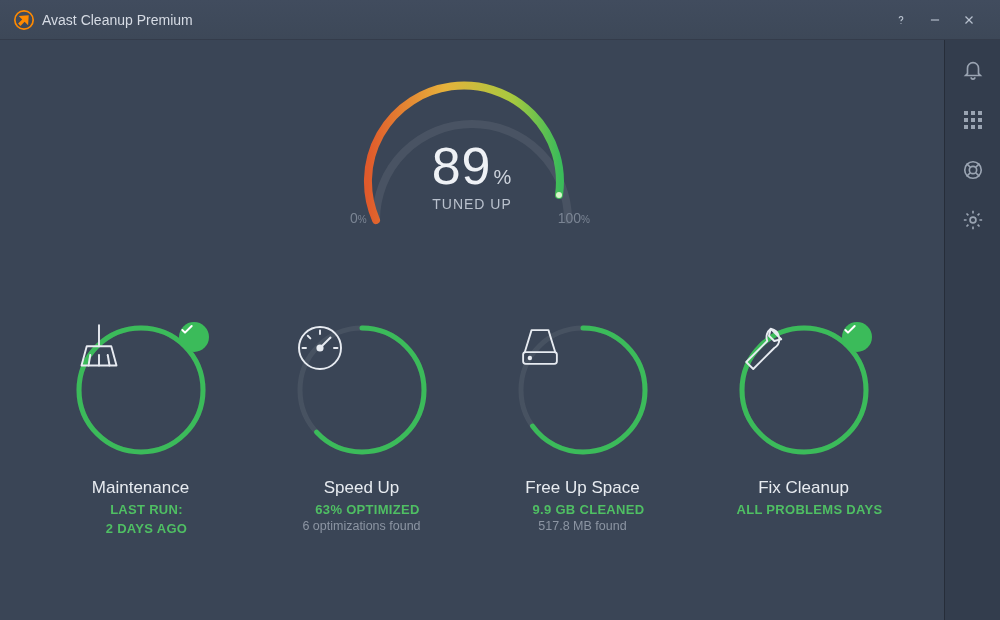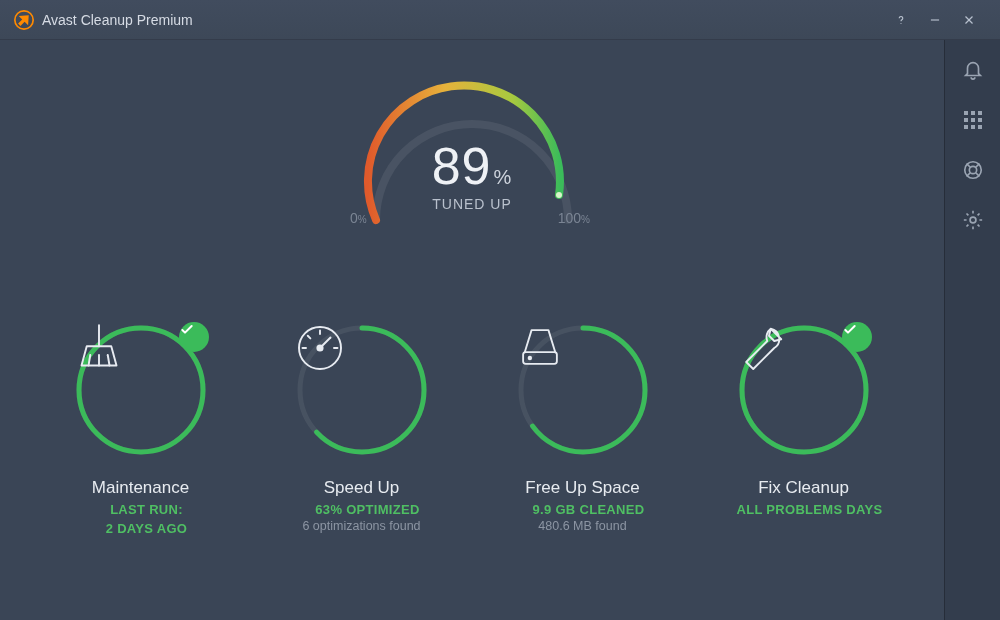--- a/index.html
+++ b/index.html
@@ -291,21 +291,21 @@
           <div class="iconwrap">
             <svg width="54" height="54" viewBox="0 0 64 64" fill="none" stroke="#e7ebf1" stroke-width="2.2" stroke-linecap="round" stroke-linejoin="round">
               <path d="M14 38 L22 12 h20 L50 38"></path>
               <rect x="12" y="38" width="40" height="14" rx="3"></rect>
               <circle cx="20" cy="45" r="1.5" fill="#e7ebf1"></circle>
             </svg>
           </div>
         </div>
         <div class="title">Free Up Space</div>
         <div class="line-green">9.9 GB CLEANED</div>
-        <div class="line-grey">480.6 MB found</div>
+        <div class="line-grey">517.8 MB found</div>
       </div>
 
       <div class="card">
         <div class="ring">
           <svg width="140" height="140" viewBox="0 0 140 140">
             <circle cx="70" cy="70" r="62" fill="none" stroke="rgba(255,255,255,.07)" stroke-width="5"></circle>
             <circle cx="70" cy="70" r="62" fill="none" stroke="#3bbb5a" stroke-width="5" stroke-linecap="round" stroke-dasharray="389.6 389.6" stroke-dashoffset="0" transform="rotate(-90 70 70)"></circle>
           </svg>
           <div class="iconwrap">
             <svg width="56" height="56" viewBox="0 0 64 64" fill="none" stroke="#e7ebf1" stroke-width="2.2" stroke-linecap="round" stroke-linejoin="round">

